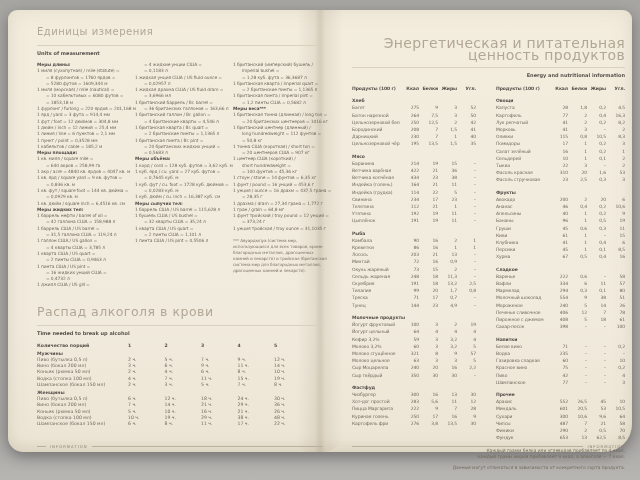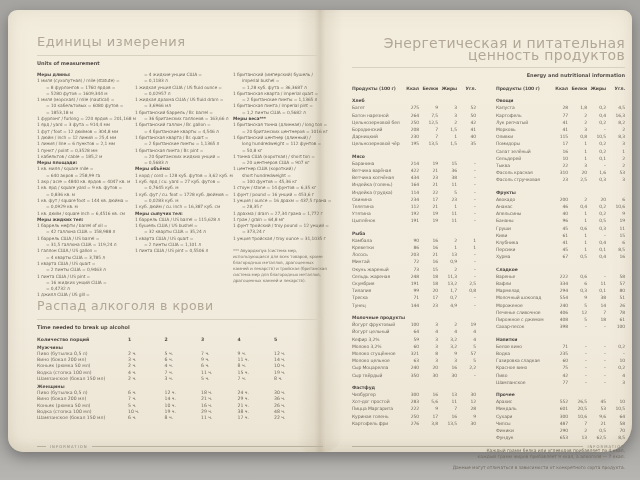--- a/index.html
+++ b/index.html
@@ -13,34 +13,34 @@
     background:linear-gradient(180deg,#f3edde 0%,#f1ebdd 70%,#ece5d5 100%);
     border-radius:9px 9px 28px 15px;
     box-shadow:0 5px 14px rgba(0,0,0,.32), inset 0 0 22px rgba(115,98,70,.10), inset 0 -5px 10px rgba(115,98,70,.08);}
   .gutter{position:absolute;left:50%;top:0;bottom:0;width:46px;margin-left:-23px;
     background:linear-gradient(90deg,rgba(110,92,62,0) 0%,rgba(110,92,62,.10) 38%,rgba(110,92,62,.22) 50%,rgba(110,92,62,.10) 62%,rgba(110,92,62,0) 100%);
     border-radius:0 0 20px 10px;}
   .page{position:absolute;top:0;height:100%;}
   .page.left{left:29px;width:286px;}
   .page.right{left:344px;width:273px;}
   h1{font-weight:400;color:var(--title);}
-  .lp-title{margin-top:25px;font-size:13px;letter-spacing:.5px;line-height:14px;}
+  .lp-title{margin-top:15px;font-size:10px;letter-spacing:.5px;line-height:14px;}
   .rp-title{margin-top:27px;font-size:14px;letter-spacing:.3px;line-height:12px;text-align:right;}
   .rule{height:1px;background:var(--rule);margin-top:6px;}
   .subtitle{margin-top:4px;font-size:5px;font-weight:700;color:var(--ink-strong);line-height:6px;}
   .subtitle.r{text-align:right;}
   
   .cols{margin-top:6px;display:flex;gap:4px;}
   .mcol{width:94px;}
   .mline{font-size:4.4px;line-height:6.3px;letter-spacing:-.1px;color:var(--ink);white-space:nowrap;}
   .mline[data-k="h"]{font-weight:700;color:var(--ink-strong);}
   .mline[data-k="i"]{padding-left:9px;}
   .mline[data-k="f"]{font-size:4.2px;color:#7b7467;line-height:5.9px;}
   
-  .t2{margin-top:0;font-size:12.5px;letter-spacing:.5px;line-height:14px;color:var(--title);font-weight:400;}
+  .t2{margin-top:16px;font-size:12.5px;letter-spacing:.5px;line-height:14px;color:var(--title);font-weight:400;}
   .alc{margin-top:6px;font-size:4.6px;color:var(--ink);}
   .alc-head{display:flex;line-height:7px;margin-bottom:2px;}
   .alc-row{display:flex;line-height:6.1px;}
   .alc-group{font-weight:700;color:var(--ink-strong);line-height:6.6px;margin-top:2px;}
   .alc-name{width:91px;white-space:nowrap;}
   .alc-v{width:36.5px;white-space:nowrap;}
   .hd{font-weight:700;color:var(--ink-strong);}
   
   .ngroups{display:flex;gap:20px;margin-top:7px;}
   .ngroup{width:124px;}

